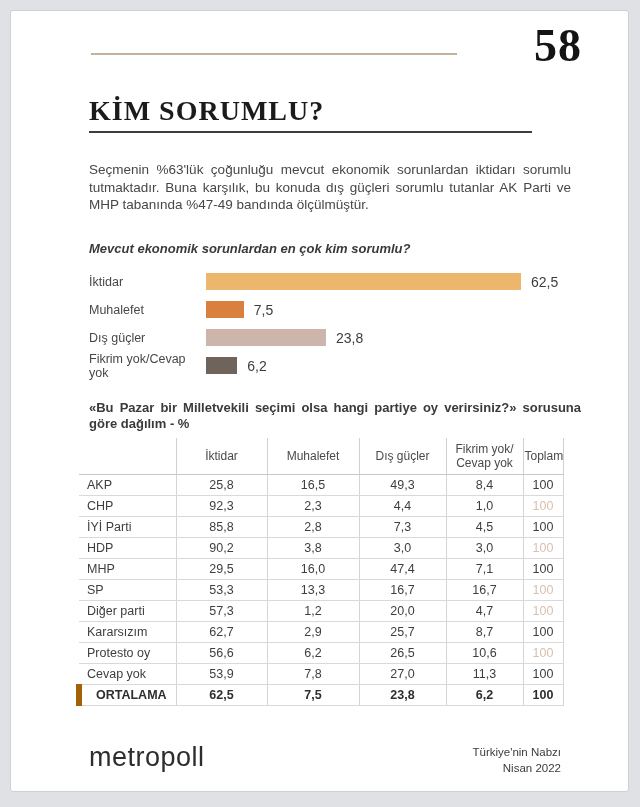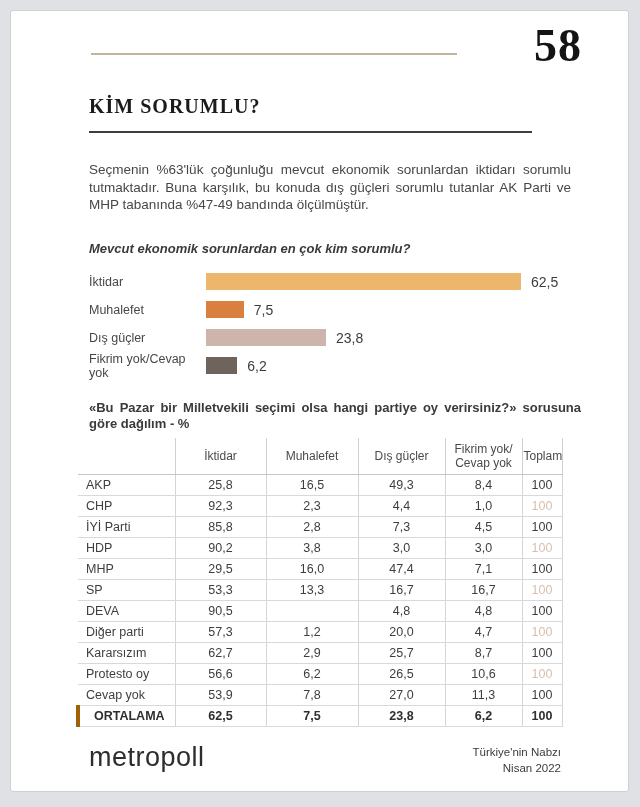--- a/index.html
+++ b/index.html
@@ -6,21 +6,21 @@
     font-family:"Liberation Sans","DejaVu Sans",sans-serif;}
   .page{position:absolute;left:10px;top:10px;width:619px;height:782px;background:#ffffff;
     border:1px solid #cfd0d4;border-radius:3px;box-sizing:border-box;overflow:hidden;}
 
   .rule-top{position:absolute;left:80px;top:42px;width:366px;height:2px;background:#c3b39c;}
   .page-number{position:absolute;left:487px;top:8px;width:90px;
     font-family:"Liberation Serif","DejaVu Serif",serif;font-weight:bold;
     font-size:46px;color:#141414;letter-spacing:1px;margin-left:36px;}
   .title{position:absolute;left:78px;top:84px;
     font-family:"Liberation Serif","DejaVu Serif",serif;font-weight:bold;
-    font-size:20px;color:#1b1b1b;letter-spacing:1px;}
+    font-size:28px;color:#1b1b1b;letter-spacing:1px;}
   .rule-title{position:absolute;left:78px;top:120px;width:443px;height:2px;background:#3d3d3d;}
 
   .intro{position:absolute;left:78px;top:150px;width:482px;font-size:13.5px;line-height:17.5px;
     color:#474747;text-align:justify;}
   .question{position:absolute;left:78px;top:230px;font-size:13px;font-weight:bold;font-style:italic;color:#3a3a3a;}
 
   .chart{position:absolute;left:78px;top:262px;width:500px;}
   .chart-row{display:flex;align-items:center;height:17px;margin-bottom:11px;}
   .chart-label{flex:0 0 117px;font-size:12.5px;color:#474747;}
   .chart-bar{height:17px;flex:0 0 auto;}
@@ -32,21 +32,21 @@
   .data-table{position:absolute;left:65px;top:427px;width:484px;border-collapse:collapse;table-layout:fixed;}
   .data-table col.c0{width:97px;} .data-table col.c1{width:91px;} .data-table col.c2{width:92px;}
   .data-table col.c3{width:87px;} .data-table col.c4{width:77px;} .data-table col.c5{width:40px;}
   .data-table th{font-weight:normal;font-size:12px;color:#4a4a4a;text-align:center;vertical-align:middle;
     height:34px;border-right:1px solid #cfd0d2;border-bottom:1px solid #c6c7c9;line-height:14px;}
   .data-table th.lbl{border-bottom:1px solid #c6c7c9;}
   .data-table td{font-size:12.5px;color:#3e3e3e;text-align:center;height:20px;
     border-right:1px solid #d4d5d7;border-bottom:1px solid #d8d9db;padding:0;}
   .data-table td.lbl{text-align:left;padding-left:8px;}
   .data-table tr.bold td{font-weight:bold;color:#2e2e2e;}
-  .data-table tr.bold td.lbl{padding-left:14px;border-left:4px solid #a16207;}
+  .data-table tr.bold td.lbl{padding-left:14px;border-left:6px solid #a16207;}
   .data-table td.tan{color:#d8bfae;}
 
   .footer-logo{position:absolute;left:78px;top:731px;font-size:27px;color:#2d2d2d;letter-spacing:0.5px;}
   .footer-right{position:absolute;right:67px;top:733px;text-align:right;font-size:11.5px;
     line-height:16px;color:#3c3c3c;}
 </style>
 </head>
 <body>
 
 <div class="page">
@@ -161,28 +161,20 @@
         </tr>
         <tr>
           <td class="lbl">SP</td>
           <td>53,3</td>
           <td>13,3</td>
           <td>16,7</td>
           <td>16,7</td>
           <td class="tan">100</td>
         </tr>
         <tr>
-          <td class="lbl">DEVA</td>
-          <td>90,5</td>
-          <td></td>
-          <td>4,8</td>
-          <td>4,8</td>
-          <td>100</td>
-        </tr>
-        <tr>
           <td class="lbl">Diğer parti</td>
           <td>57,3</td>
           <td>1,2</td>
           <td>20,0</td>
           <td>4,7</td>
           <td class="tan">100</td>
         </tr>
         <tr>
           <td class="lbl">Kararsızım</td>
           <td>62,7</td>

